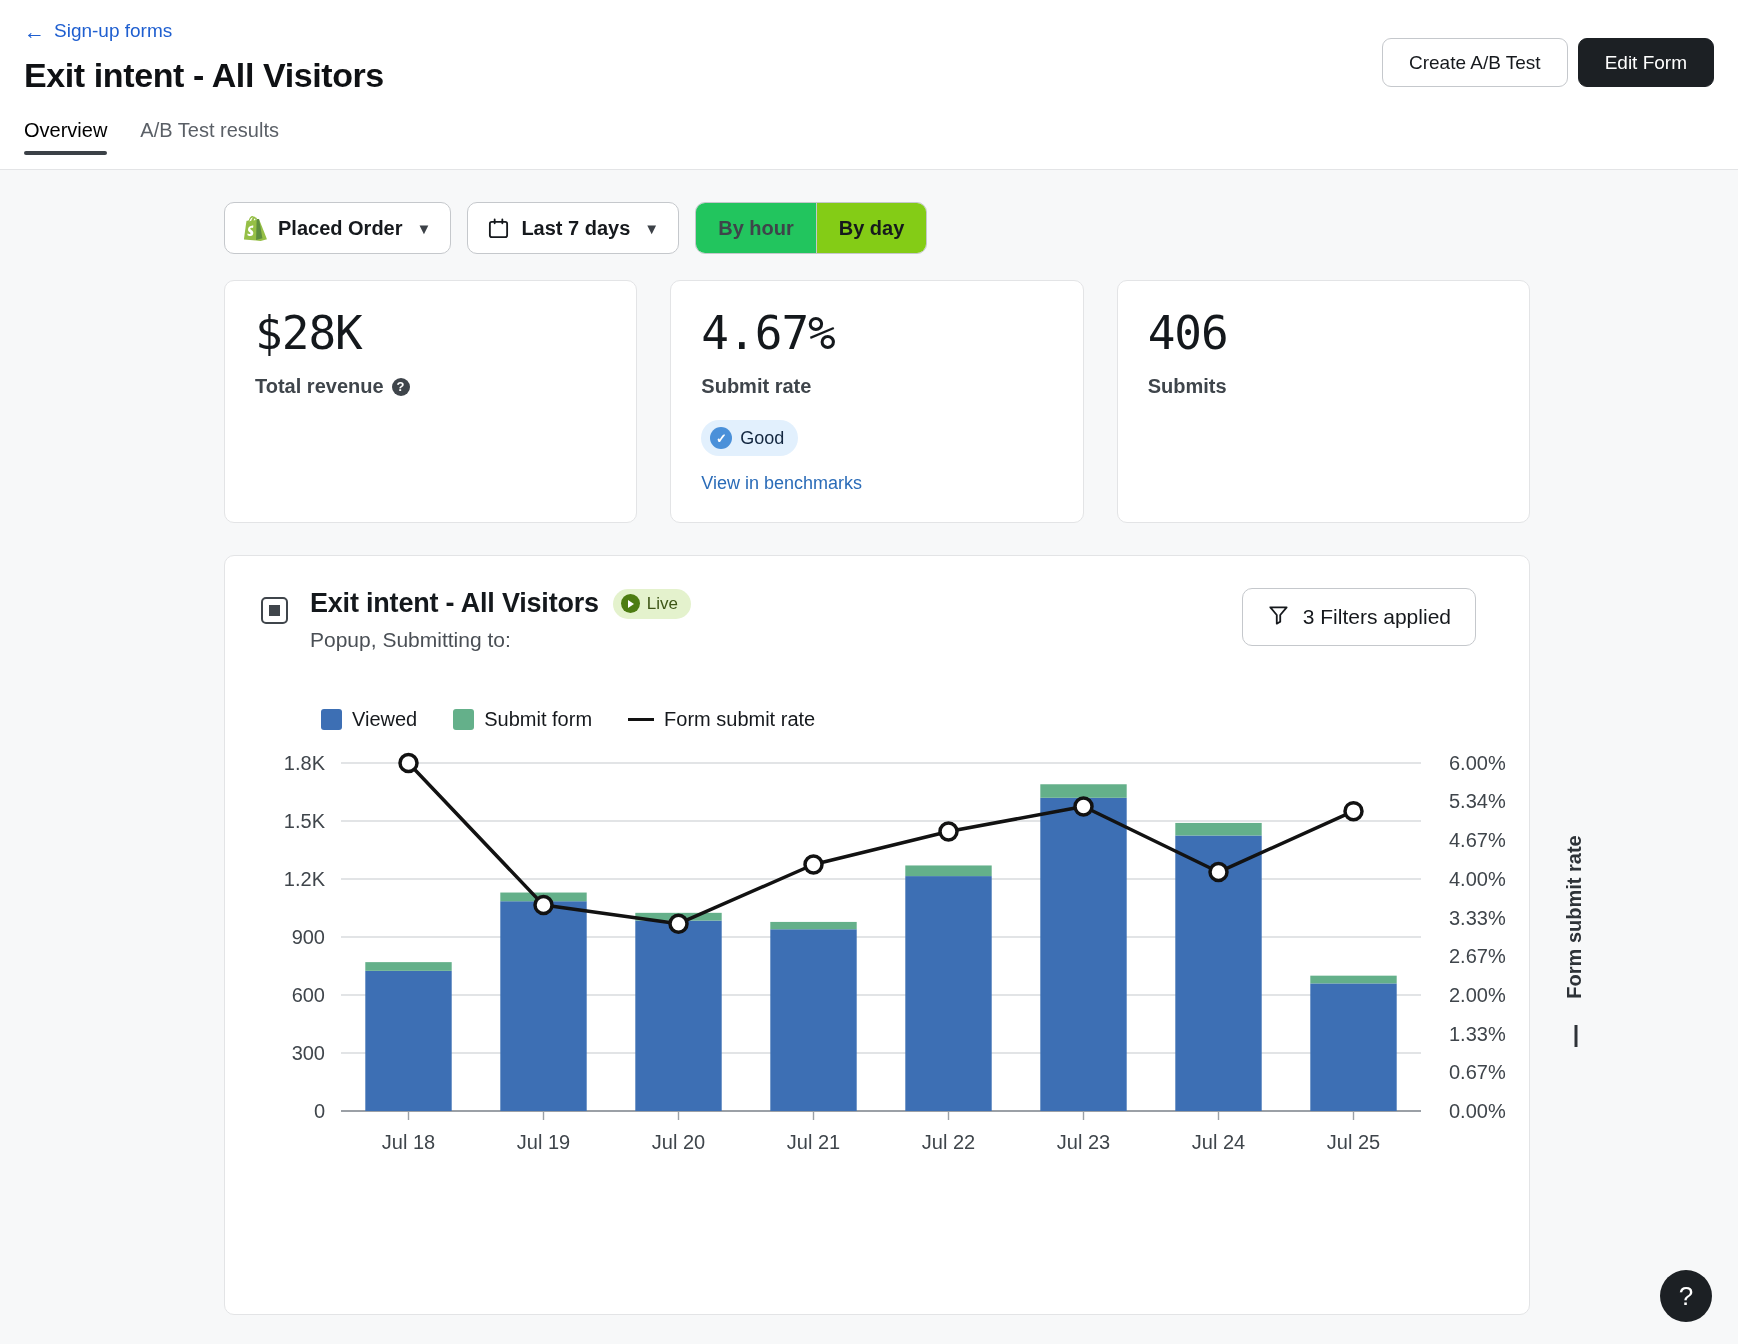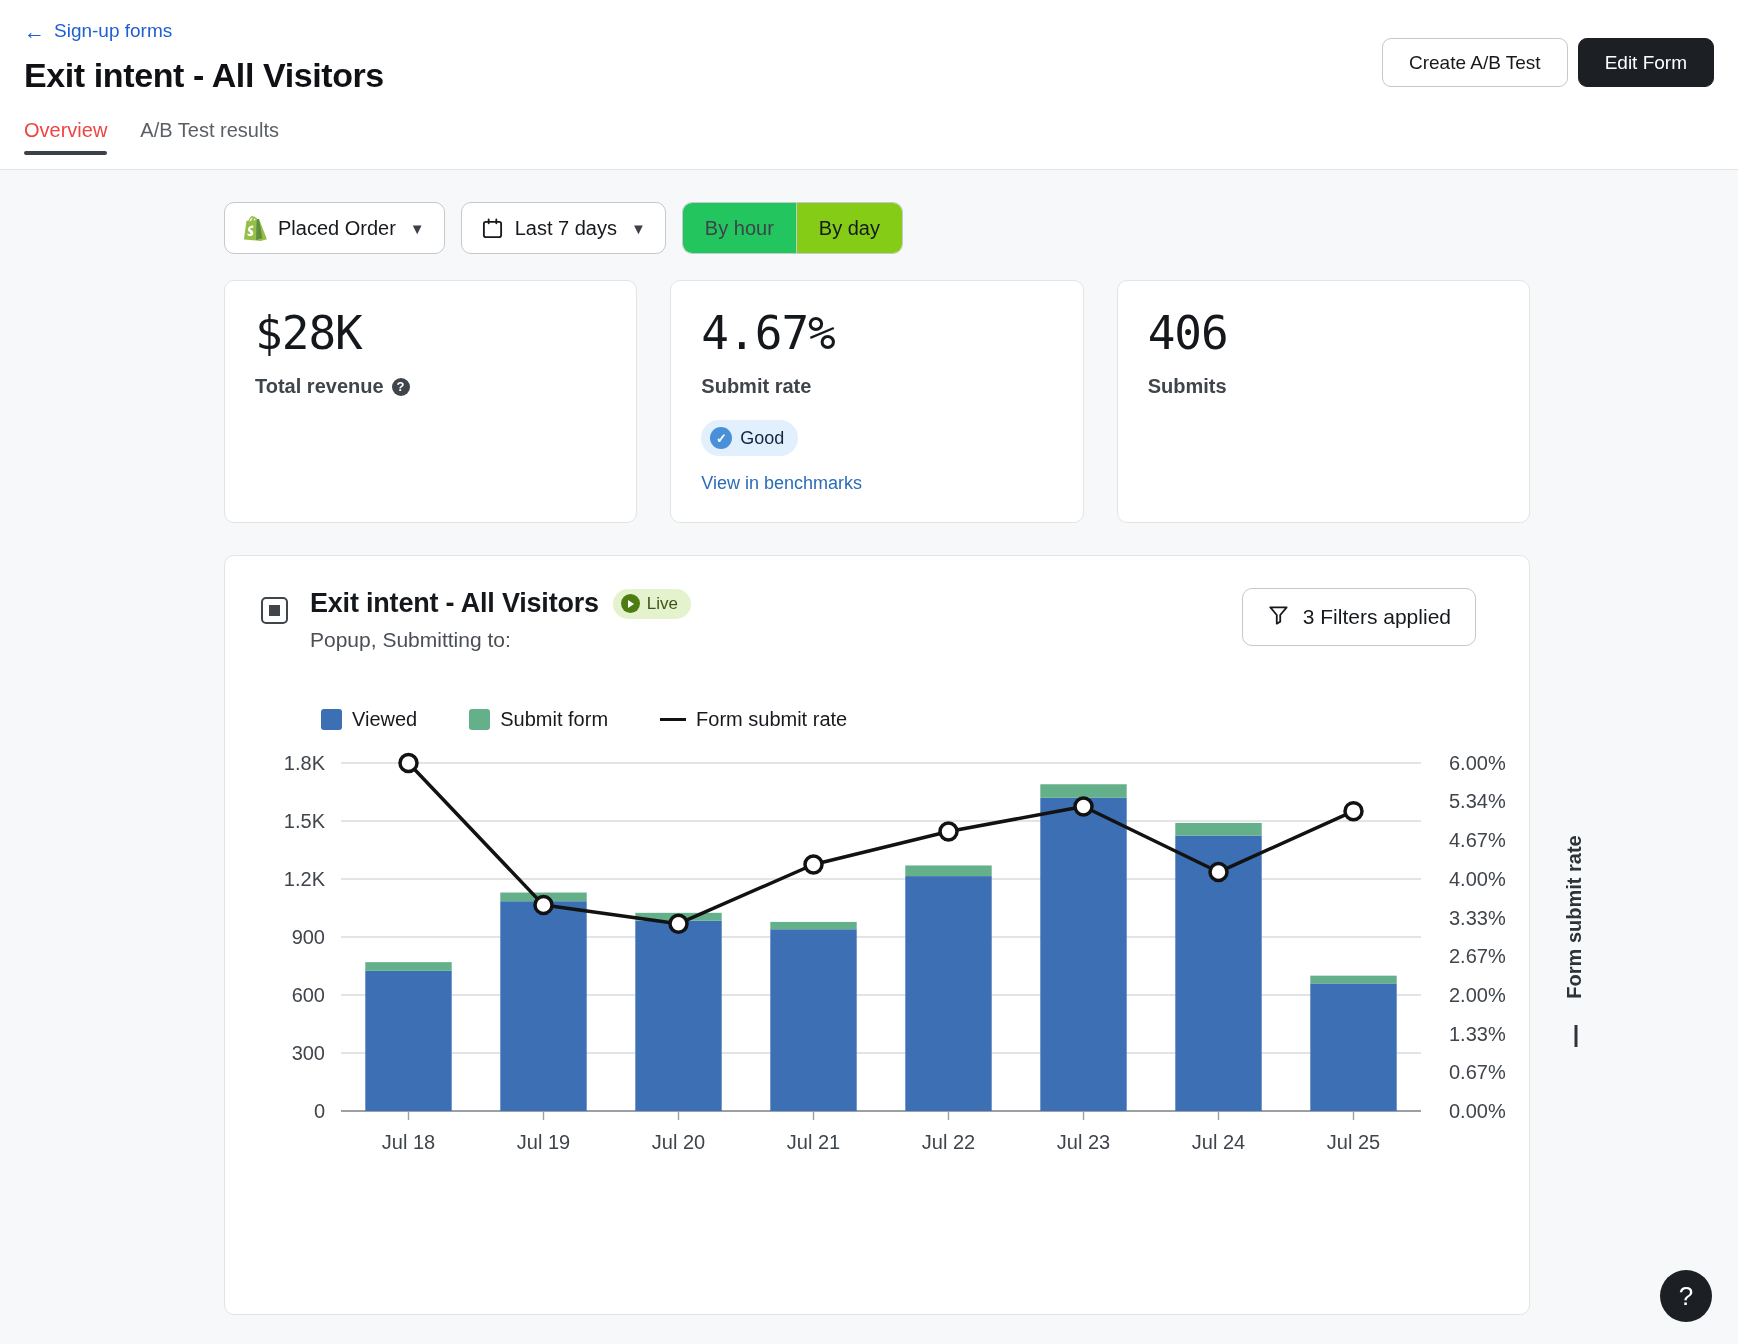--- a/index.html
+++ b/index.html
@@ -32,21 +32,21 @@
     font-size:34px; font-weight:700; letter-spacing:-0.4px;
     margin:13px 0 0 0; color:#0f1114;
   }
   .tabs {
     display:flex; gap:33px; margin-top:24px;
   }
   .tab {
     font-size:20px; color:#5a5f66; padding-bottom:13px;
     cursor:pointer; position:relative;
   }
-  .tab.active { color:#ef4444; }
+  .tab.active { color:#000000; }
   .tab.active::after {
     content:""; position:absolute; left:0; right:0; bottom:0;
     height:4px; background:#3b4147; border-radius:2px;
   }
 
   .header-actions {
     position:absolute; right:24px; top:38px;
     display:flex; gap:10px; align-items:center;
   }
   .btn {
@@ -57,20 +57,21 @@
   }
   .btn-dark {
     background:#1c2024; border-color:#1c2024; color:#fff;
   }
 
   
   .content { padding:0 24px; }
   .filter-bar {
     display:flex; align-items:center; gap:16px;
     padding:32px 0 0 200px;
+    font-weight:bold;
   }
   .pill {
     display:inline-flex; align-items:center; gap:11px;
     border:1px solid #c5c8cc; background:#fff;
     border-radius:10px; padding:12px 19px;
     font-size:20px; color:#16191d; cursor:pointer;
     height:52px;
   }
   .chev { font-size:15px; color:#3c4147; margin-left:3px; }
   .shop-icon {
@@ -157,21 +158,21 @@
   }
   .panel-sub { font-size:21px; color:#4a4f55; margin-top:9px; }
   .filters-btn {
     position:absolute; right:53px; top:32px;
     display:inline-flex;align-items:center;gap:13px;
     border:1px solid #c5c8cc;background:#fff;border-radius:10px;
     padding:14px 24px;font-size:21px;color:#16191d;cursor:pointer;
   }
 
   
-  .legend { display:flex; align-items:flex-end; gap:52px; margin:56px 0 0 60px;}
+  .legend { display:flex; align-items:flex-end; gap:36px; margin:56px 0 0 60px;}
   .legend-item{display:flex;align-items:center;gap:10px;font-size:20px;color:#16191d;cursor:pointer;}
   .sw{width:21px;height:21px;border-radius:3px;display:inline-block;}
   .line-sw{width:26px;height:3px;background:#121212;display:inline-block;}
 
   
   .chart-wrap { position:relative; margin-top:20px; height:420px; }
   svg.chart { display:block; }
   .ytick { font-size:20px; fill:#3f454b; font-family:"Liberation Sans",sans-serif; }
   .ytick-r { font-size:20px; fill:#3f454b; font-family:"Liberation Sans",sans-serif;}
   .xtick { font-size:20px; fill:#3f454b; font-family:"Liberation Sans",sans-serif;}

